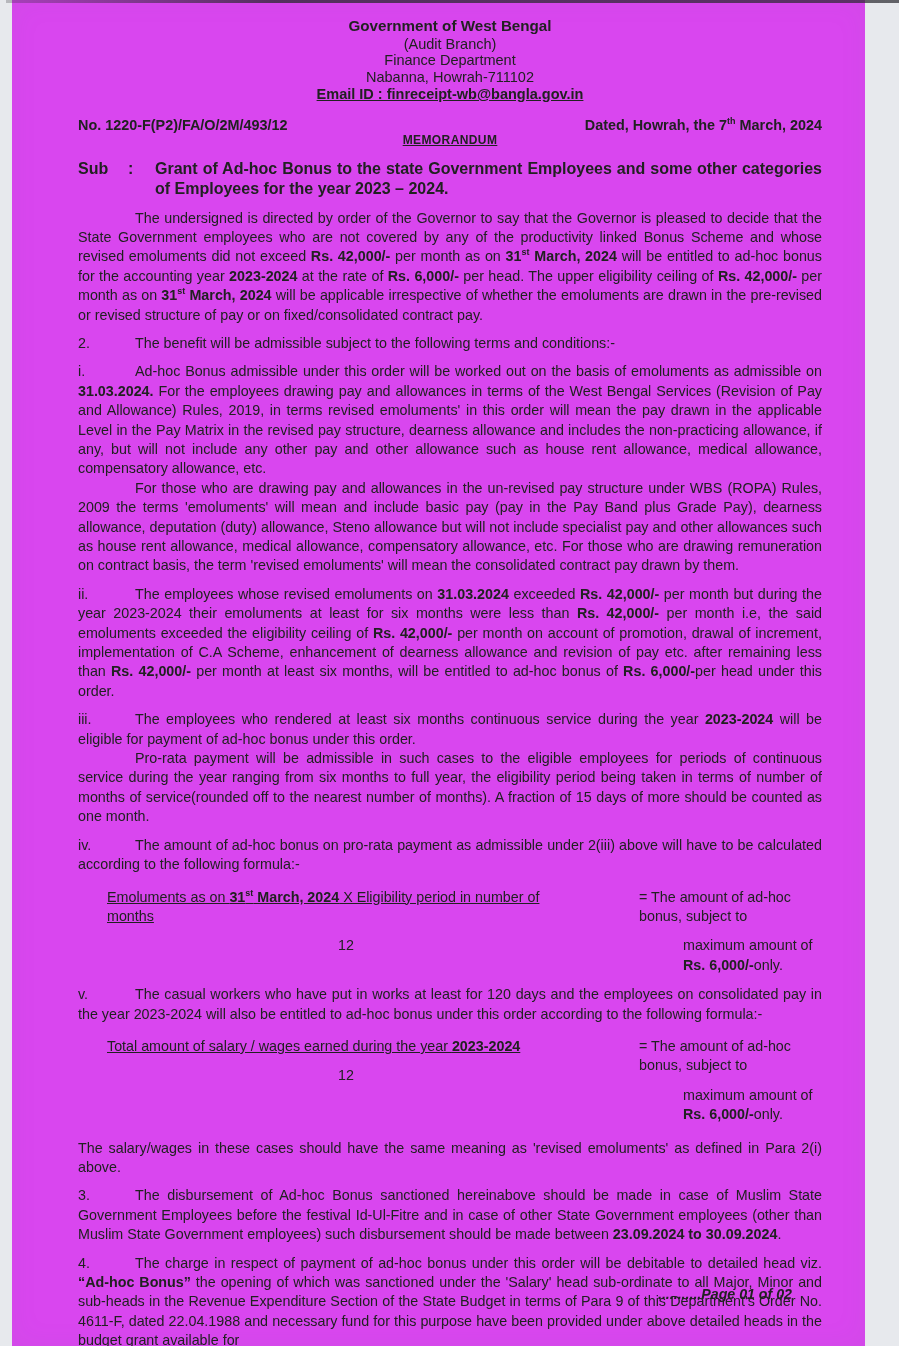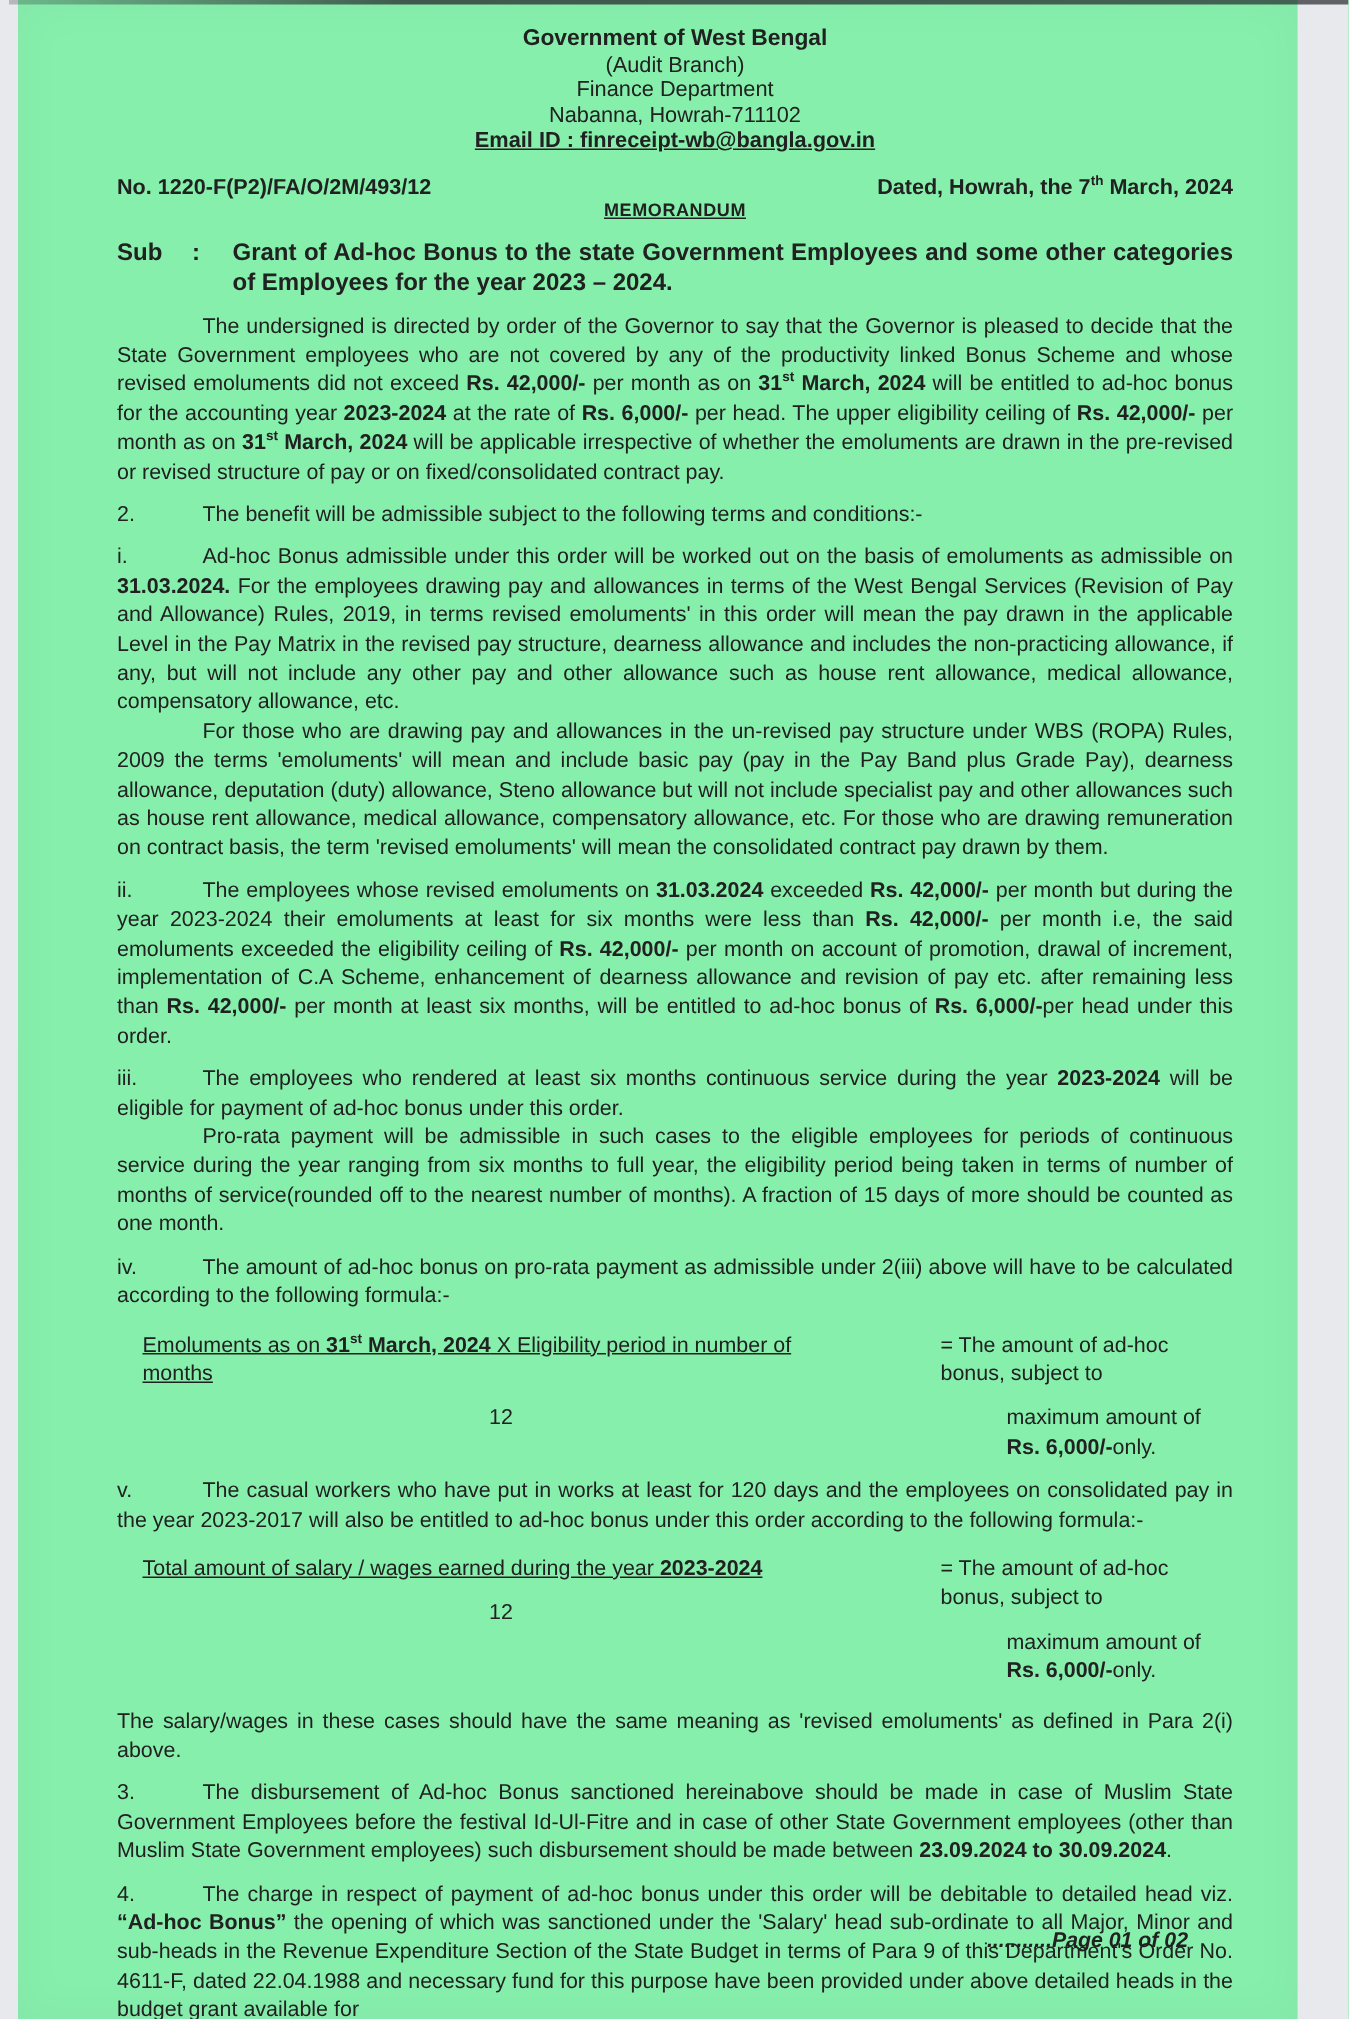--- a/index.html
+++ b/index.html
@@ -11,21 +11,21 @@
     color:#212121;
     overflow:hidden;
   }
   .top-edge {
     position:absolute; left:6px; top:0; right:0; height:3px;
     background:linear-gradient(90deg, rgba(40,40,46,.25), rgba(40,40,46,.75) 30%, rgba(40,40,46,.7));
     z-index:6;
   }
   .sheet {
     position:absolute; left:12px; top:0; width:853px; height:1346px;
-    background:#86efac;
+    background:#d946ef;
     padding:18px 43px 0 66px;
     box-shadow:inset 0 0 28px rgba(120,125,140,.08);
   }
   .scan-artifact { position:absolute; background:#9aa0b0; filter:blur(4px); border-radius:4px; pointer-events:none; }
   .b { font-weight:bold; }
   sup { font-size:9px; vertical-align:super; line-height:0; }
 
   .doc-header { text-align:center; line-height:16.5px; font-size:14.5px; }
   .h-org { font-size:15.2px; font-weight:bold; margin-bottom:1px; }
   .h-email { font-weight:bold; text-decoration:underline; margin-top:1px; }
@@ -38,21 +38,21 @@
   .sub-colon { width:27px; flex:none; }
   .sub-text  { flex:1; text-align:justify; }
 
   .memo-body { margin-top:10px; font-size:14.3px; line-height:19.4px; }
   .para { text-align:justify; }
   .gap  { margin-top:9px; }
   .ind  { text-indent:57px; }
   .tab  { display:inline-block; width:57px; text-indent:0; }
 
   .formula { display:flex; margin:13px 0 10px 0; }
-  .frac  { width:478px; margin-left:17px; flex:none; }
+  .frac  { width:478px; margin-left:29px; flex:none; }
   .numer { text-decoration:underline; }
   .denom { text-align:center; margin-top:10px; }
   .frhs  { flex:1; padding-left:54px; }
   .frhs-l2 { margin-top:10px; padding-left:44px; }
 
   .page-footer {
     position:absolute; right:73px; bottom:44px;
     font-weight:bold; font-style:italic; font-size:14.2px;
   }
 </style>
@@ -104,21 +104,21 @@
       <div class="frac">
         <div class="numer"><span>Emoluments as on </span><span class="b">31</span><sup class="b">st</sup><span class="b"> March, 2024</span><span> X Eligibility period in number of months</span></div>
         <div class="denom">12</div>
       </div>
       <div class="frhs">
         <div><span>= The amount of ad-hoc bonus, subject to</span></div>
         <div class="frhs-l2"><span>maximum amount of </span><span class="b">Rs. 6,000/-</span><span>only.</span></div>
       </div>
     </div>
 
-    <p class="para gap"><span class="tab">v.</span><span>The casual workers who have put in works at least for 120 days and the employees on consolidated pay in the year 2023-2017 will also be entitled to ad-hoc bonus under this order according to the following formula:-</span></p>
+    <p class="para gap"><span class="tab">v.</span><span>The casual workers who have put in works at least for 120 days and the employees on consolidated pay in the year 2023-2024 will also be entitled to ad-hoc bonus under this order according to the following formula:-</span></p>
 
     <div class="formula">
       <div class="frac">
         <div class="numer"><span>Total amount of salary / wages earned during the year </span><span class="b">2023-2024</span></div>
         <div class="denom">12</div>
       </div>
       <div class="frhs">
         <div><span>= The amount of ad-hoc bonus, subject to</span></div>
         <div class="frhs-l2"><span>maximum amount of </span><span class="b">Rs. 6,000/-</span><span>only.</span></div>
       </div>

